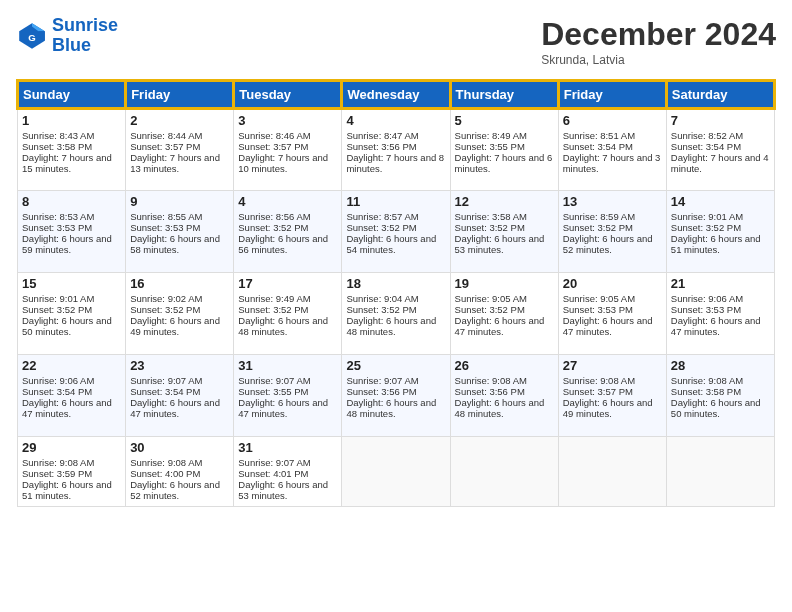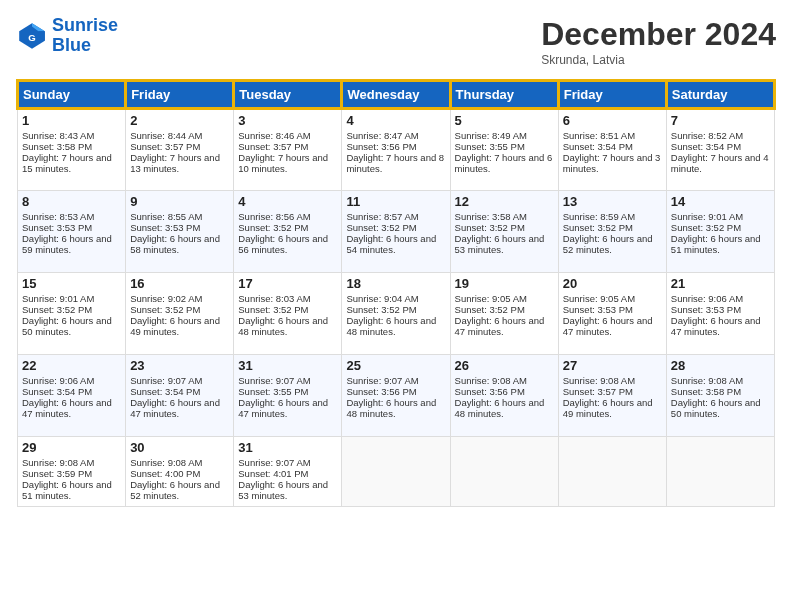--- a/index.html
+++ b/index.html
@@ -225,21 +225,21 @@
         <span>Daylight: 6 hours and 50 minutes.</span>
       </td>
           <td>
         <span class="day-num">16</span>
         <span>Sunrise: 9:02 AM</span><br>
         <span>Sunset: 3:52 PM</span><br>
         <span>Daylight: 6 hours and 49 minutes.</span>
       </td>
           <td>
         <span class="day-num">17</span>
-        <span>Sunrise: 8:03 AM</span><br>
+        <span>Sunrise: 9:49 AM</span><br>
         <span>Sunset: 3:52 PM</span><br>
         <span>Daylight: 6 hours and 48 minutes.</span>
       </td>
           <td>
         <span class="day-num">18</span>
         <span>Sunrise: 9:04 AM</span><br>
         <span>Sunset: 3:52 PM</span><br>
         <span>Daylight: 6 hours and 48 minutes.</span>
       </td>
           <td>

